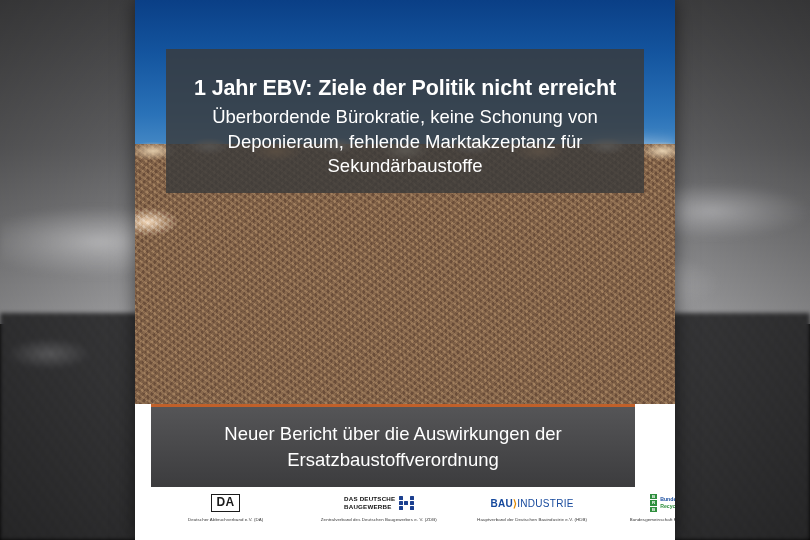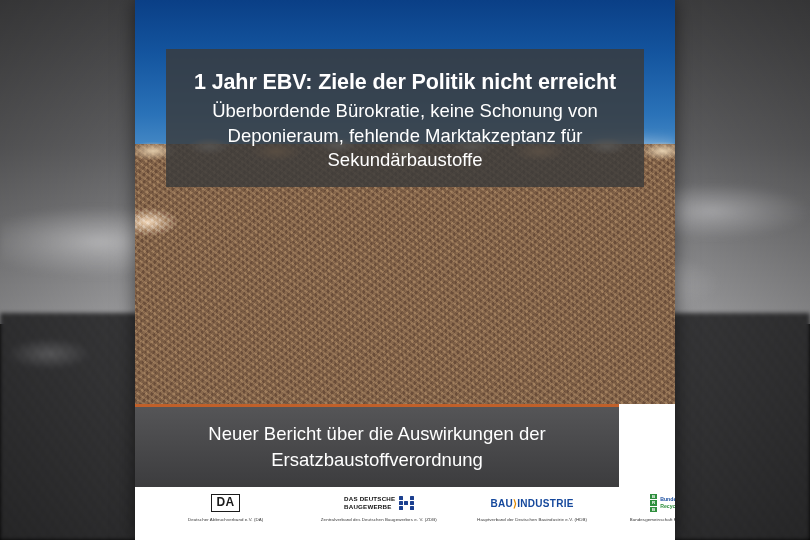--- a/index.html
+++ b/index.html
@@ -179,21 +179,21 @@
       radial-gradient(ellipse 32px 13px at 96% 70%, #e5d0b0, rgba(229,208,176,0) 72%);
   }
 
   
   .headline-box {
     position: absolute;
     left: 31px;
     top: 49px;
     width: 478px;
     background: rgba(58,58,58,0.82);
-    padding: 20px 12px 14px 12px;
+    padding: 26px 12px 14px 12px;
     box-sizing: border-box;
     text-align: center;
     color: #ffffff;
   }
   .headline-main {
     font-size: 21.5px;
     font-weight: bold;
     line-height: 1.22;
     letter-spacing: -0.1px;
     margin: 0 0 4px 0;
@@ -202,21 +202,21 @@
   .headline-sub {
     font-size: 18.5px;
     font-weight: normal;
     line-height: 1.32;
     margin: 1px;
   }
 
   
   .band {
     position: absolute;
-    left: 0;
+    left: 16px;
     top: 404px;
     width: 484px;
     height: 83px;
     background: linear-gradient(to bottom, #555557 0%, #3c3c3e 100%);
     border-top: 3px solid #c0602a;
     box-sizing: border-box;
     display: flex;
     align-items: center;
     justify-content: flex-end;
   }
@@ -295,21 +295,21 @@
   .l2-mark i { background: #1b3f8f; display: block; border-radius: 0.5px; }
   .l2-mark i.off { background: transparent; }
 
   
   .l3-text {
     font-size: 10px;
     font-weight: bold;
     color: #15489c;
     letter-spacing: 0.3px;
   }
-  .l3-text span.ind { color: #15489c; font-weight: bold; }
+  .l3-text span.ind { color: #15489c; font-weight: normal; }
   .l3-chev { color: #e38b00; font-weight: bold; }
 
   
   .l4-wrap { display: flex; align-items: center; gap: 3px; }
   .l4-letters {
     display: flex;
     flex-direction: column;
     gap: 1px;
   }
   .l4-letters b {

